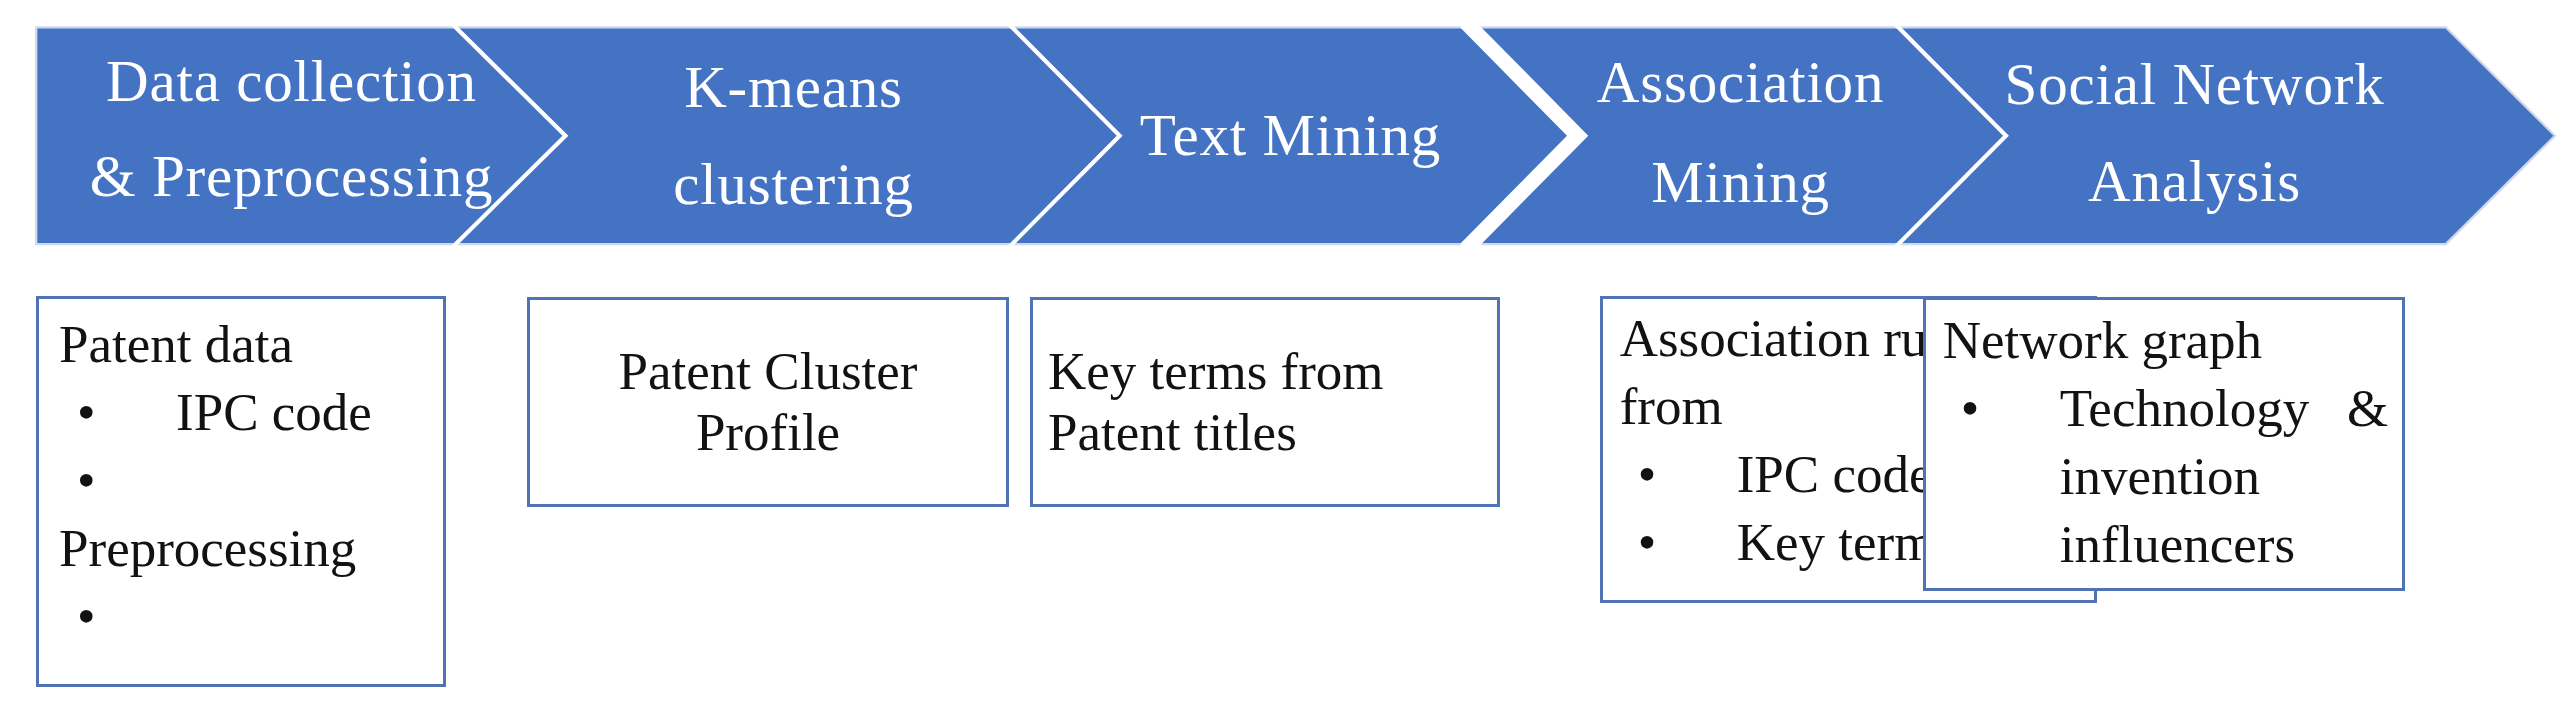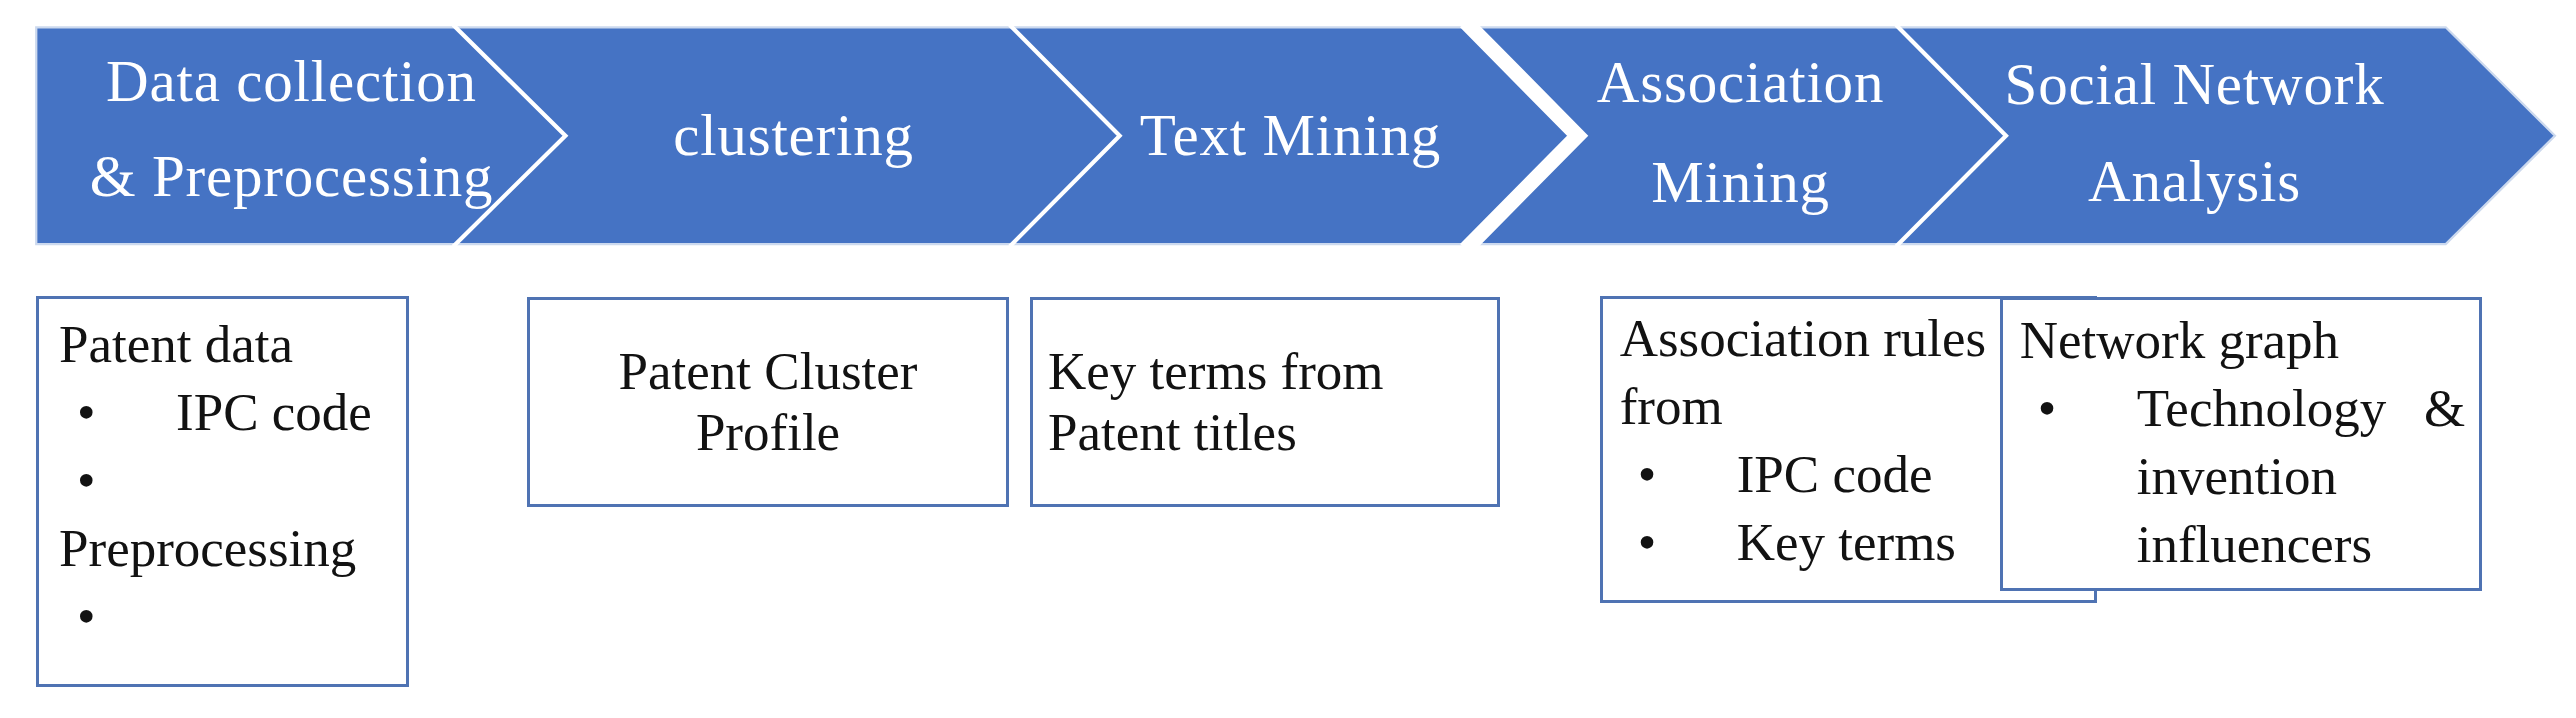--- a/index.html
+++ b/index.html
@@ -34,25 +34,25 @@
   .s3{left:1063px;width:455px;line-height:61px;}
   .s4{left:1528px;width:425px;line-height:68px;transform:translateY(-3.8px);gap:32px;}
   .s5{left:1967px;width:455px;line-height:97px;transform:translateY(-3px);}
 
   
   .dbox{
     position:absolute;background:#ffffff;
     border:3.8px solid var(--box_border);
     color:var(--box_text);font-size:53px;line-height:68px;
   }
-  .b1{left:36px;top:296px;width:373px;height:391px;padding:10.6px 15px 0 20px;}
+  .b1{left:36px;top:296px;width:410px;height:391px;padding:10.6px 15px 0 20px;}
   .b2{left:527px;top:297px;width:482px;height:210px;display:flex;align-items:center;justify-content:center;text-align:center;line-height:61px;padding:8px 15px;}
   .b3{left:1030px;top:297px;width:470px;height:210px;display:flex;align-items:center;justify-content:center;text-align:left;line-height:61px;padding:16px 15px;}
   .b4{left:1600px;top:296px;width:497px;height:307px;padding:4.6px 13.7px 0 16.7px;}
-  .b5{left:2000px;top:297px;width:482px;height:294px;padding:6px 13.7px 0 16.7px;}
+  .b5{left:1923px;top:297px;width:482px;height:294px;padding:6px 13.7px 0 16.7px;}
 
   .bullet-row{display:flex;align-items:flex-start;}
   .bullet-marker{flex:0 0 77px;padding-left:18px;}
   .bullet-text{flex:1;margin-left:40px;}
   .justify-wrap{text-align:justify;}
 </style>
 </head>
 <body>
 
 <svg class="banner-svg" viewBox="0 0 3396 947" xmlns="http://www.w3.org/2000/svg">
@@ -61,20 +61,21 @@
   <path class="sep thin" d="M1331,33 L1476,179 L1331,325"></path>
   <path class="sep thick" d="M1932,29 L2080,179 L1932,329"></path>
   <path class="sep thin" d="M2500,33 L2645,179 L2500,325"></path>
 </svg>
 
 <div class="stage-label s1">
   <div class="stage-line">Data collection</div>
   <div class="stage-line">&amp; Preprocessing</div>
 </div>
 <div class="stage-label s2">
+  <div class="stage-line">K-means</div>
   <div class="stage-line">clustering</div>
 </div>
 <div class="stage-label s3">
   <div class="stage-line">Text Mining</div>
 </div>
 <div class="stage-label s4">
   <div class="stage-line">Association</div>
   <div class="stage-line">Mining</div>
 </div>
 <div class="stage-label s5">

